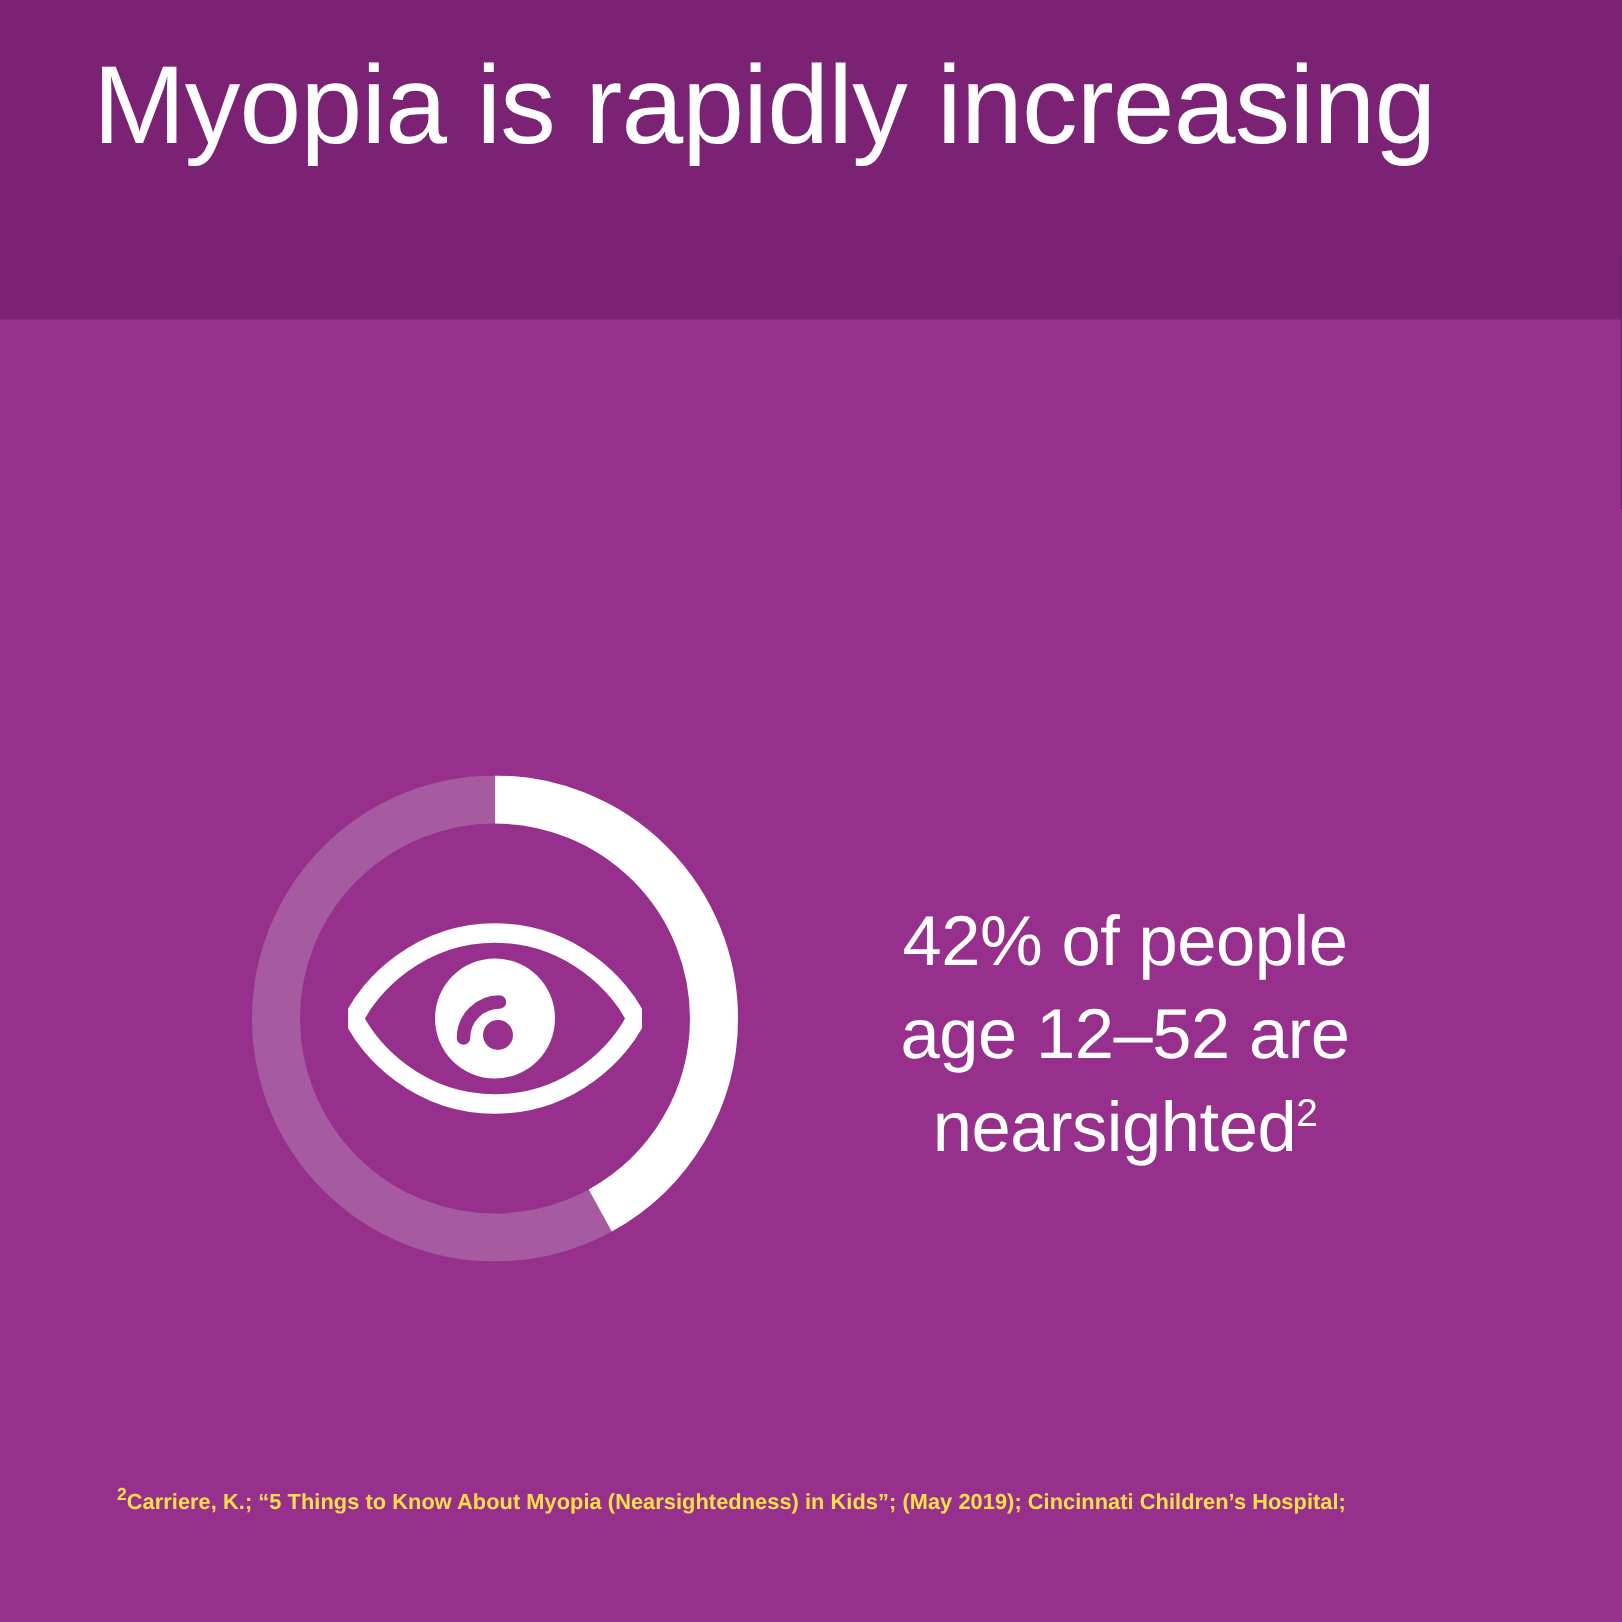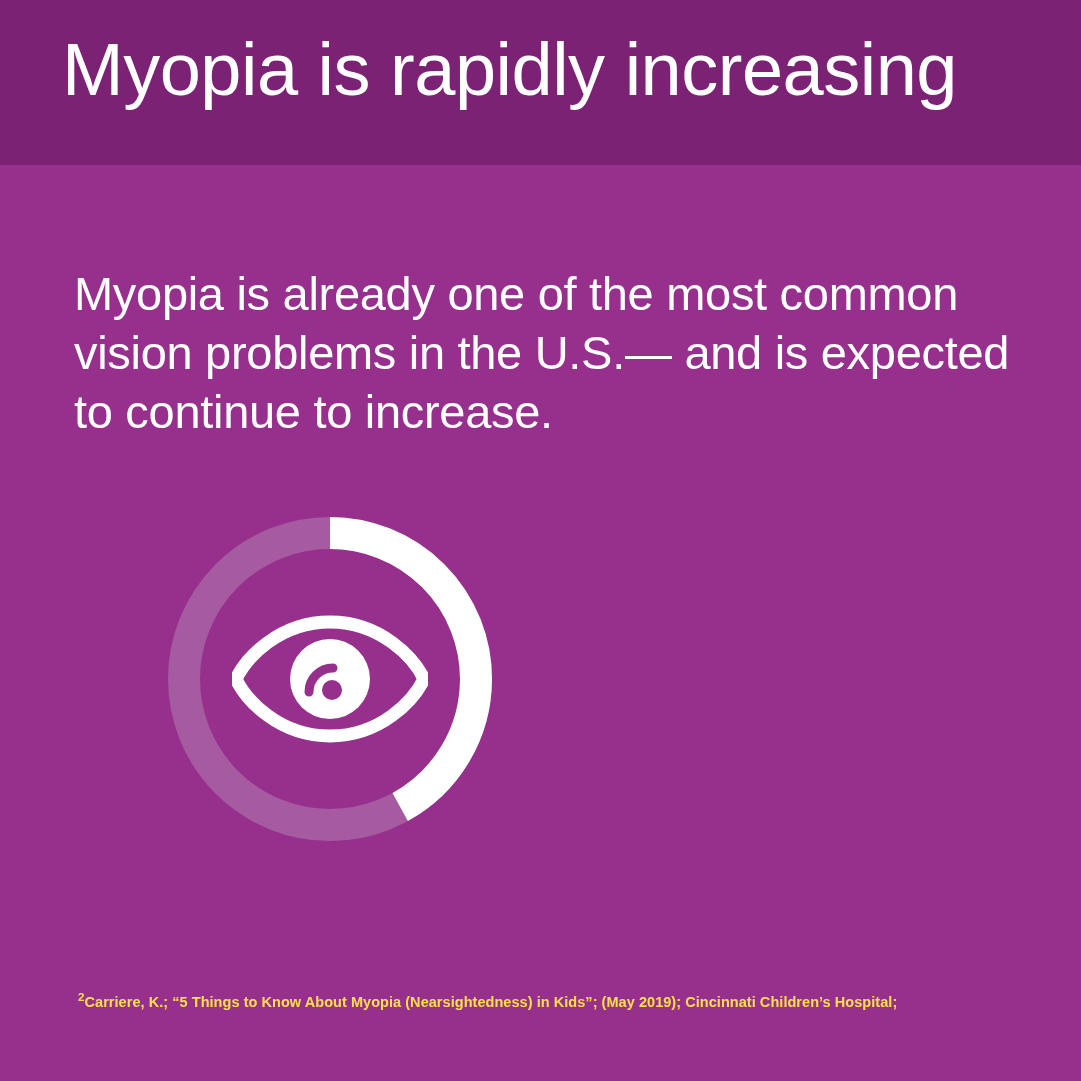--- a/index.html
+++ b/index.html
@@ -17,21 +17,21 @@
     font-family: "Liberation Sans", sans-serif;
     -webkit-font-smoothing: antialiased;
   }
 
   
   .header-band {
     position: absolute;
     left: 0;
     top: 0;
     width: 1081px;
-    height: 165px;
+    height: 213px;
     background: #7C2275;
     box-sizing: border-box;
   }
   .header-title {
     position: absolute;
     left: 62px;
     top: 33px;
     font-size: 74px;
     line-height: 1.0;
     font-weight: 400;
@@ -121,21 +121,20 @@
 </style>
 </head>
 <body>
 
 <div id="infographic">
 
   <div class="header-band">
     <div class="header-title">Myopia is rapidly increasing</div>
   </div>
 
-  <div class="intro-text">Myopia is already one of the most common vision problems in the U.S.— and is expected to continue to increase.</div>
 
   <div class="donut-wrap">
     <svg class="donut-svg" viewBox="0 0 324 324">
 
       <circle cx="162" cy="162" r="146" fill="none" stroke="#A65AA0" stroke-width="32"></circle>
 
       <circle cx="162" cy="162" r="146" fill="none" stroke="#FFFFFF" stroke-width="32" stroke-dasharray="385.2849230362522 532.0601318119674" transform="rotate(-90 162 162)"></circle>
     </svg>
 
     <div class="eye-icon-wrap">
@@ -145,18 +144,23 @@
 
         <circle cx="98" cy="65" r="40" fill="#FFFFFF"></circle>
 
         <path d="M77 78 A24 24 0 0 1 101 54" fill="none" stroke="#96308C" stroke-width="9" stroke-linecap="round"></path>
 
         <circle cx="100" cy="76" r="10" fill="#96308C"></circle>
       </svg>
     </div>
   </div>
 
+  <div class="stat-text">
+    <div>42% of people</div>
+    <div>age 12–52 are</div>
+    <div><span>nearsighted</span><sup>2</sup></div>
+  </div>
 
   <div class="footnote">
     <span class="footnote-line"><sup>2</sup><span>Carriere, K.; “5 Things to Know About Myopia (Nearsightedness) in Kids”; (May 2019); Cincinnati Children’s Hospital;</span></span>
   </div>
 
 </div>
 
 </body></html>

